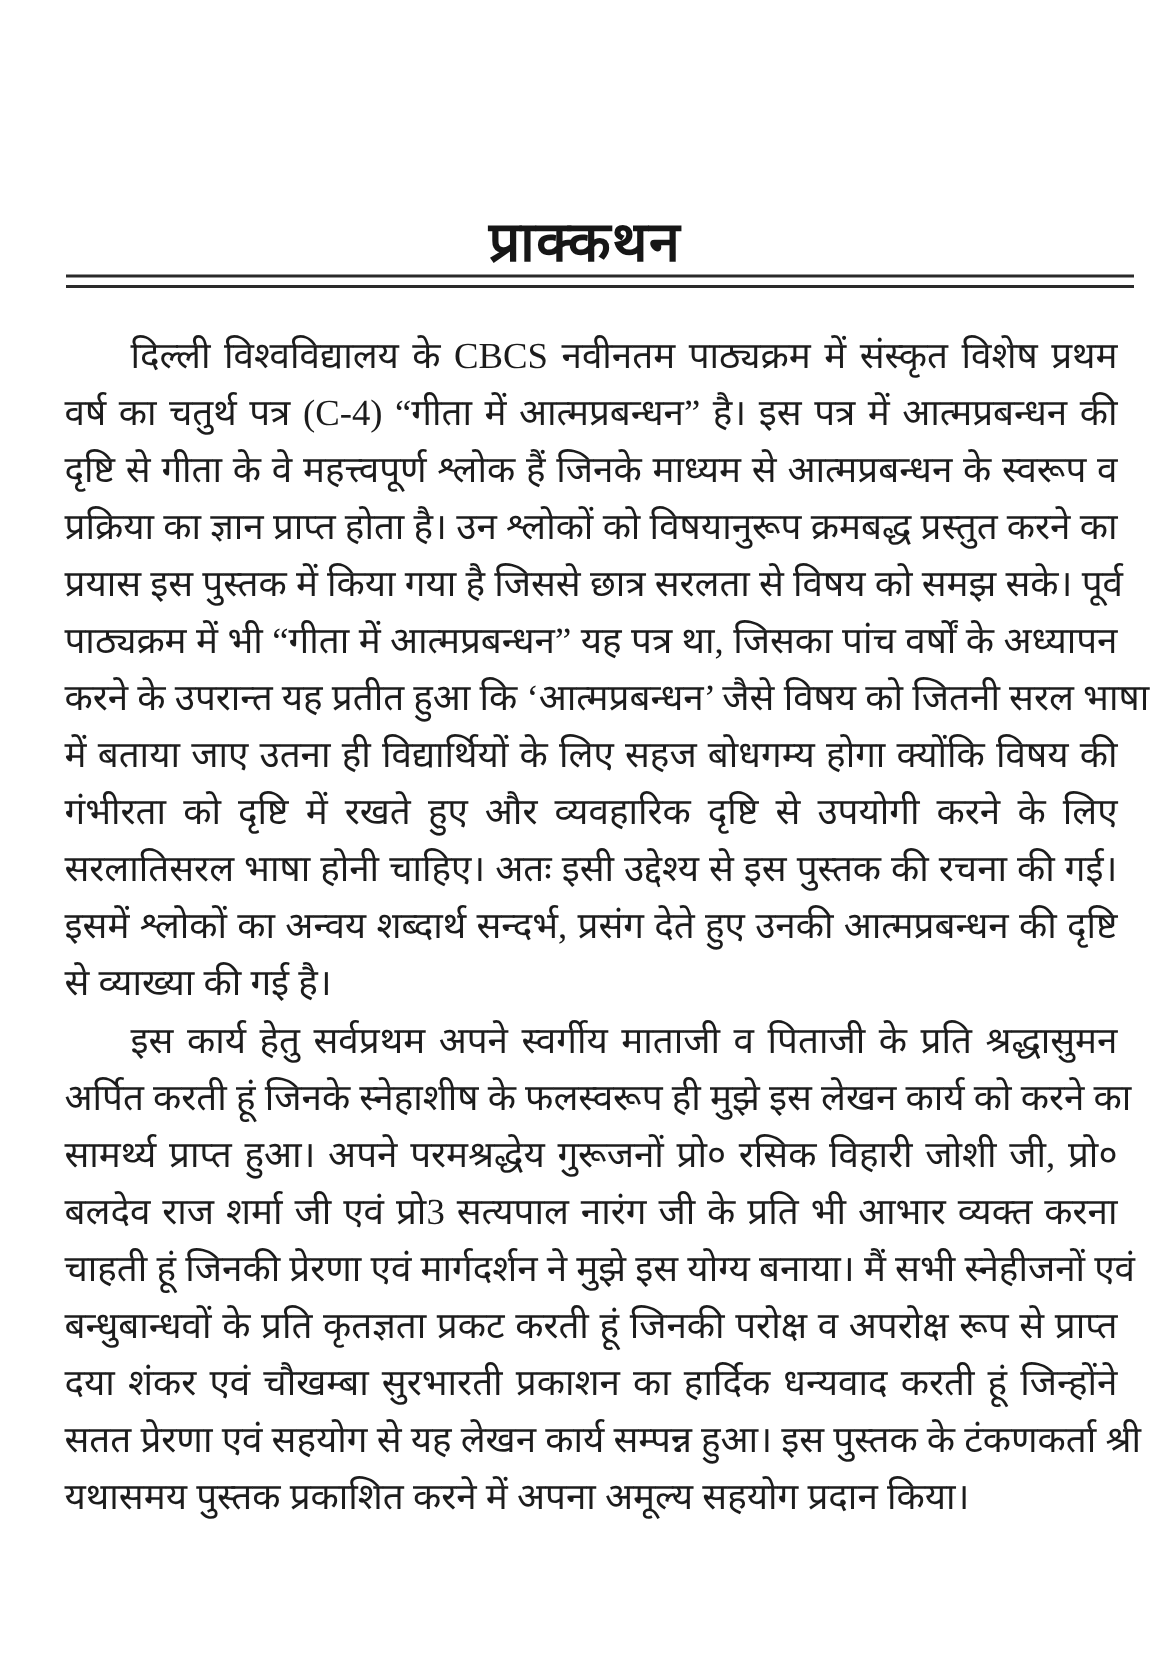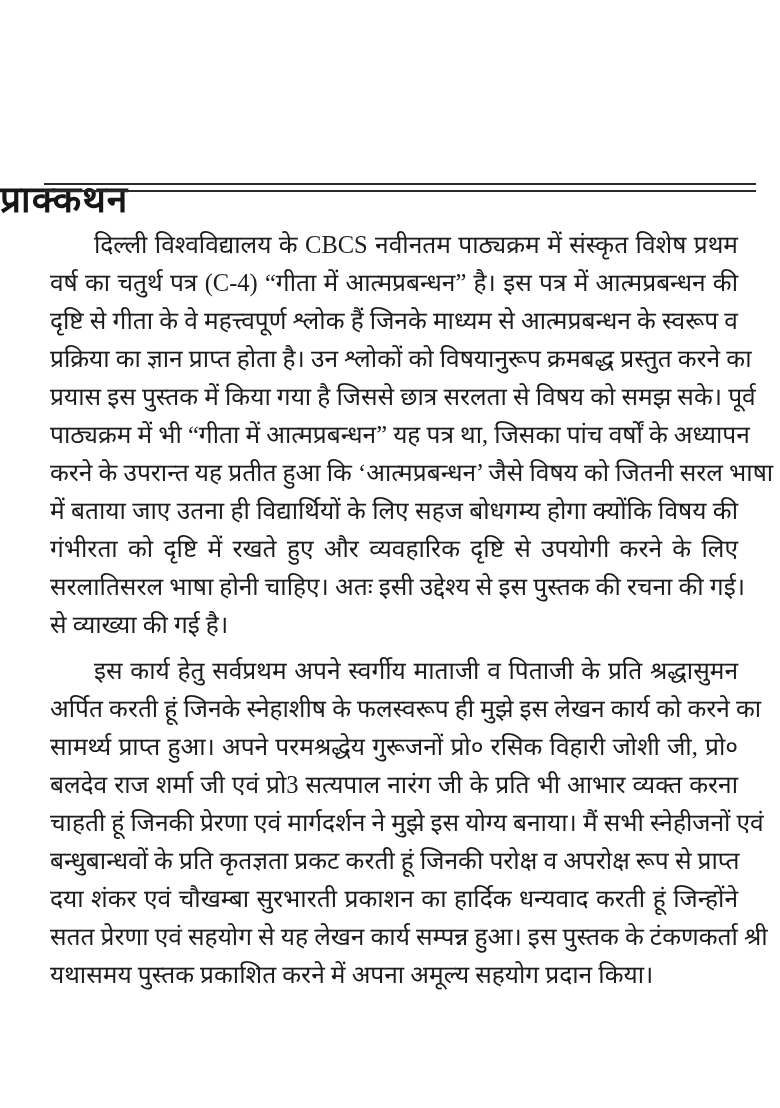--- a/index.html
+++ b/index.html
@@ -15,44 +15,43 @@
     background: #ffffff;
     color: #1c1c1c;
     font-family: "Liberation Serif", "DejaVu Serif", serif;
     overflow: hidden;
   }
   .page-title {
     position: absolute;
     top: 134px;
     left: 0;
     width: 100%;
-    text-align: left;
+    text-align: center;
     font-size: 37px;
     font-weight: bold;
     letter-spacing: 1px;
     color: #161616;
-    margin-top: 38px;
   }
   .title-divider {
     position: absolute;
     top: 183px;
     left: 44px;
     right: 24px;
     height: 5px;
     border-top: 2px solid #2a2a2a;
     border-bottom: 2px solid #2a2a2a;
   }
   .body-text {
     position: absolute;
     top: 218px;
     left: 42px;
     right: 34px;
   }
   .para {
-    margin: 8px;
+    margin: 1px;
     padding: 0;
   }
   .line {
     font-size: 24.5px;
     line-height: 38px;
     height: 38px;
     white-space: nowrap;
     text-align: justify;
     text-align-last: justify;
     overflow: visible;
@@ -80,20 +79,21 @@
       <div class="line first">दिल्ली विश्वविद्यालय के CBCS नवीनतम पाठ्यक्रम में संस्कृत विशेष प्रथम</div>
       <div class="line">वर्ष का चतुर्थ पत्र (C-4) “गीता में आत्मप्रबन्धन” है। इस पत्र में आत्मप्रबन्धन की</div>
       <div class="line">दृष्टि से गीता के वे महत्त्वपूर्ण श्लोक हैं जिनके माध्यम से आत्मप्रबन्धन के स्वरूप व</div>
       <div class="line">प्रक्रिया का ज्ञान प्राप्त होता है। उन श्लोकों को विषयानुरूप क्रमबद्ध प्रस्तुत करने का</div>
       <div class="line">प्रयास इस पुस्तक में किया गया है जिससे छात्र सरलता से विषय को समझ सके। पूर्व</div>
       <div class="line">पाठ्यक्रम में भी “गीता में आत्मप्रबन्धन” यह पत्र था, जिसका पांच वर्षों के अध्यापन</div>
       <div class="line">करने के उपरान्त यह प्रतीत हुआ कि ‘आत्मप्रबन्धन’ जैसे विषय को जितनी सरल भाषा</div>
       <div class="line">में बताया जाए उतना ही विद्यार्थियों के लिए सहज बोधगम्य होगा क्योंकि विषय की</div>
       <div class="line">गंभीरता को दृष्टि में रखते हुए और व्यवहारिक दृष्टि से उपयोगी करने के लिए</div>
       <div class="line">सरलातिसरल भाषा होनी चाहिए। अतः इसी उद्देश्य से इस पुस्तक की रचना की गई।</div>
+      <div class="line">इसमें श्लोकों का अन्वय शब्दार्थ सन्दर्भ, प्रसंग देते हुए उनकी आत्मप्रबन्धन की दृष्टि</div>
       <div class="line last">से व्याख्या की गई है।</div>
     </div>
 
     <div class="para">
       <div class="line first">इस कार्य हेतु सर्वप्रथम अपने स्वर्गीय माताजी व पिताजी के प्रति श्रद्धासुमन</div>
       <div class="line">अर्पित करती हूं जिनके स्नेहाशीष के फलस्वरूप ही मुझे इस लेखन कार्य को करने का</div>
       <div class="line">सामर्थ्य प्राप्त हुआ। अपने परमश्रद्धेय गुरूजनों प्रो० रसिक विहारी जोशी जी, प्रो०</div>
       <div class="line">बलदेव राज शर्मा जी एवं प्रो3 सत्यपाल नारंग जी के प्रति भी आभार व्यक्त करना</div>
       <div class="line">चाहती हूं जिनकी प्रेरणा एवं मार्गदर्शन ने मुझे इस योग्य बनाया। मैं सभी स्नेहीजनों एवं</div>
       <div class="line">बन्धुबान्धवों के प्रति कृतज्ञता प्रकट करती हूं जिनकी परोक्ष व अपरोक्ष रूप से प्राप्त</div>

